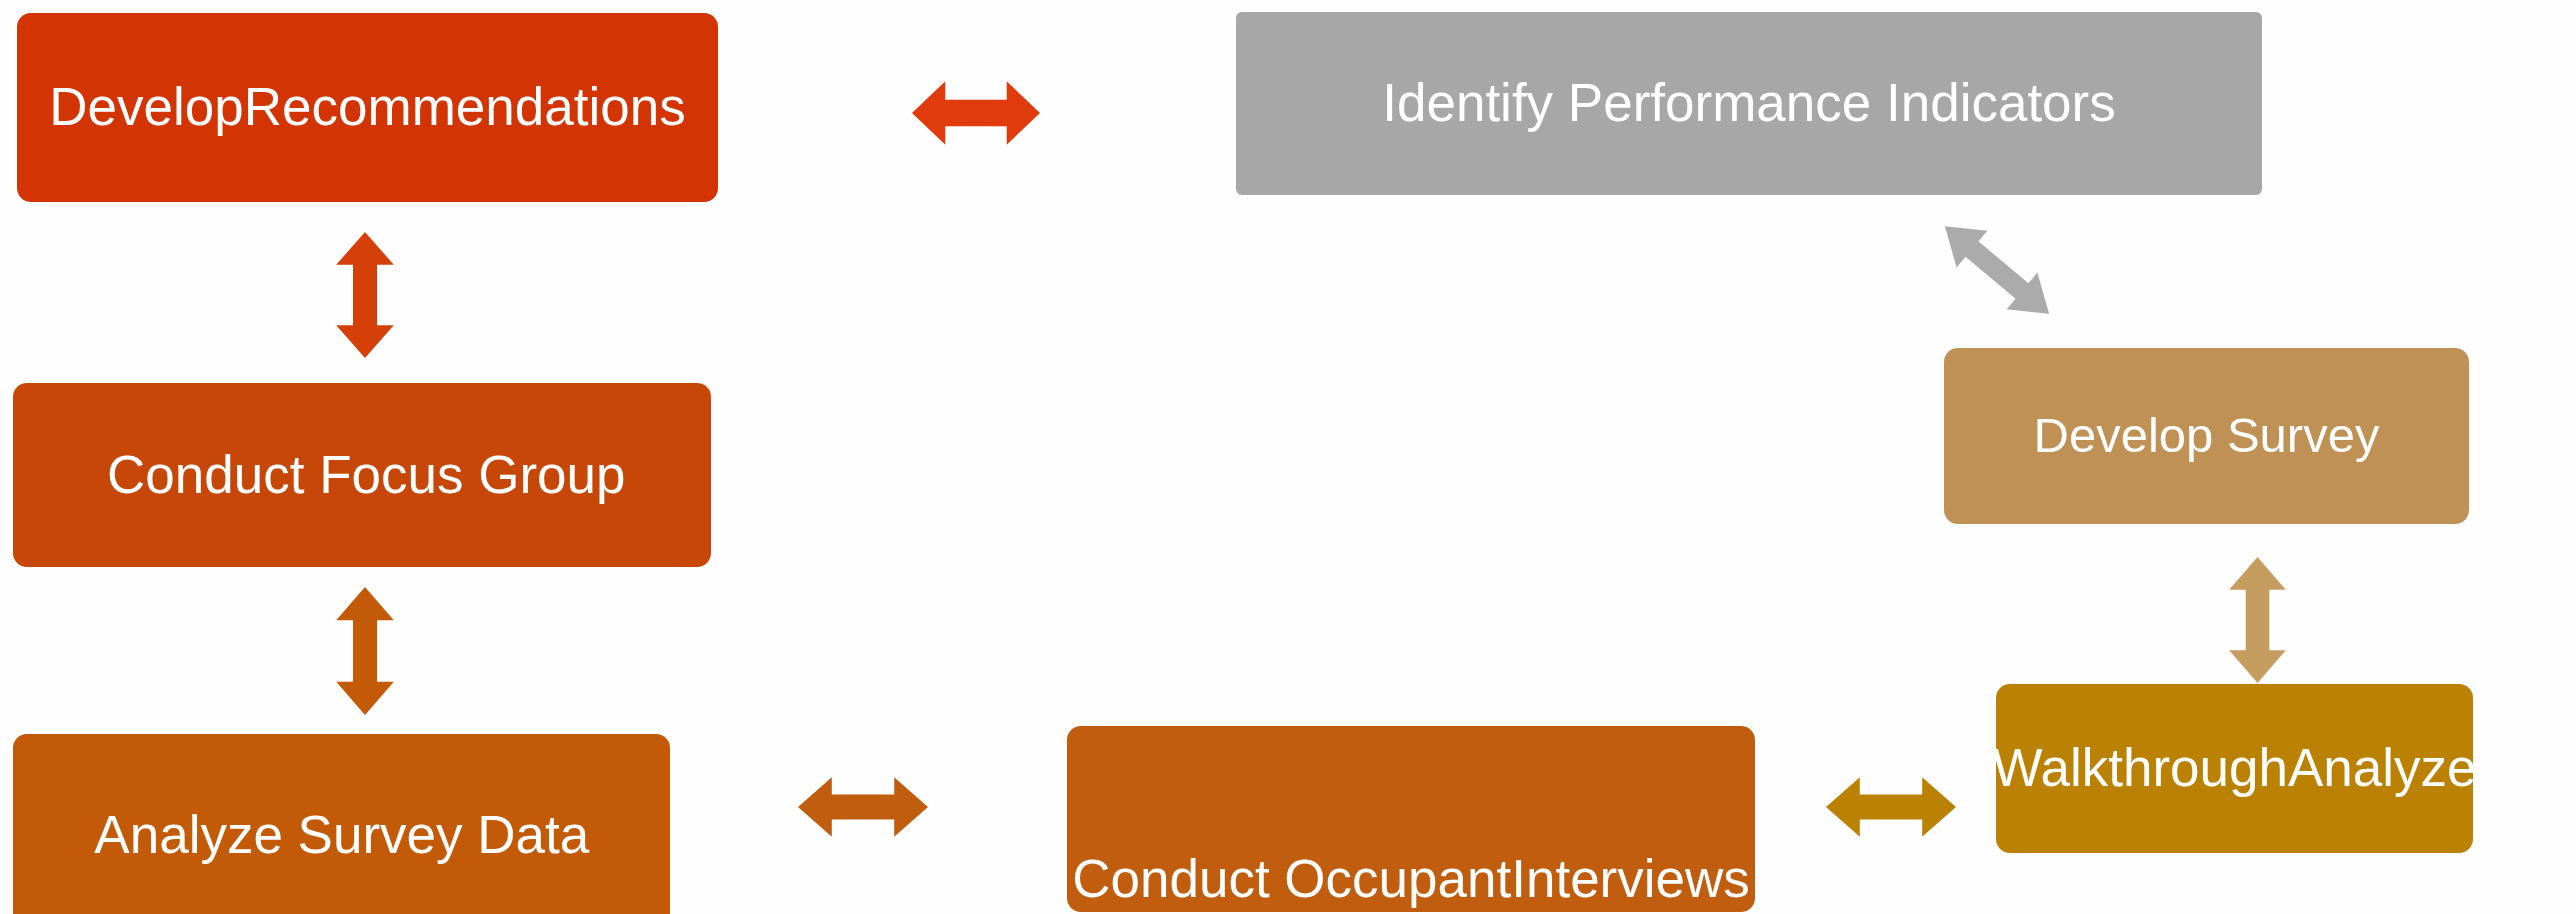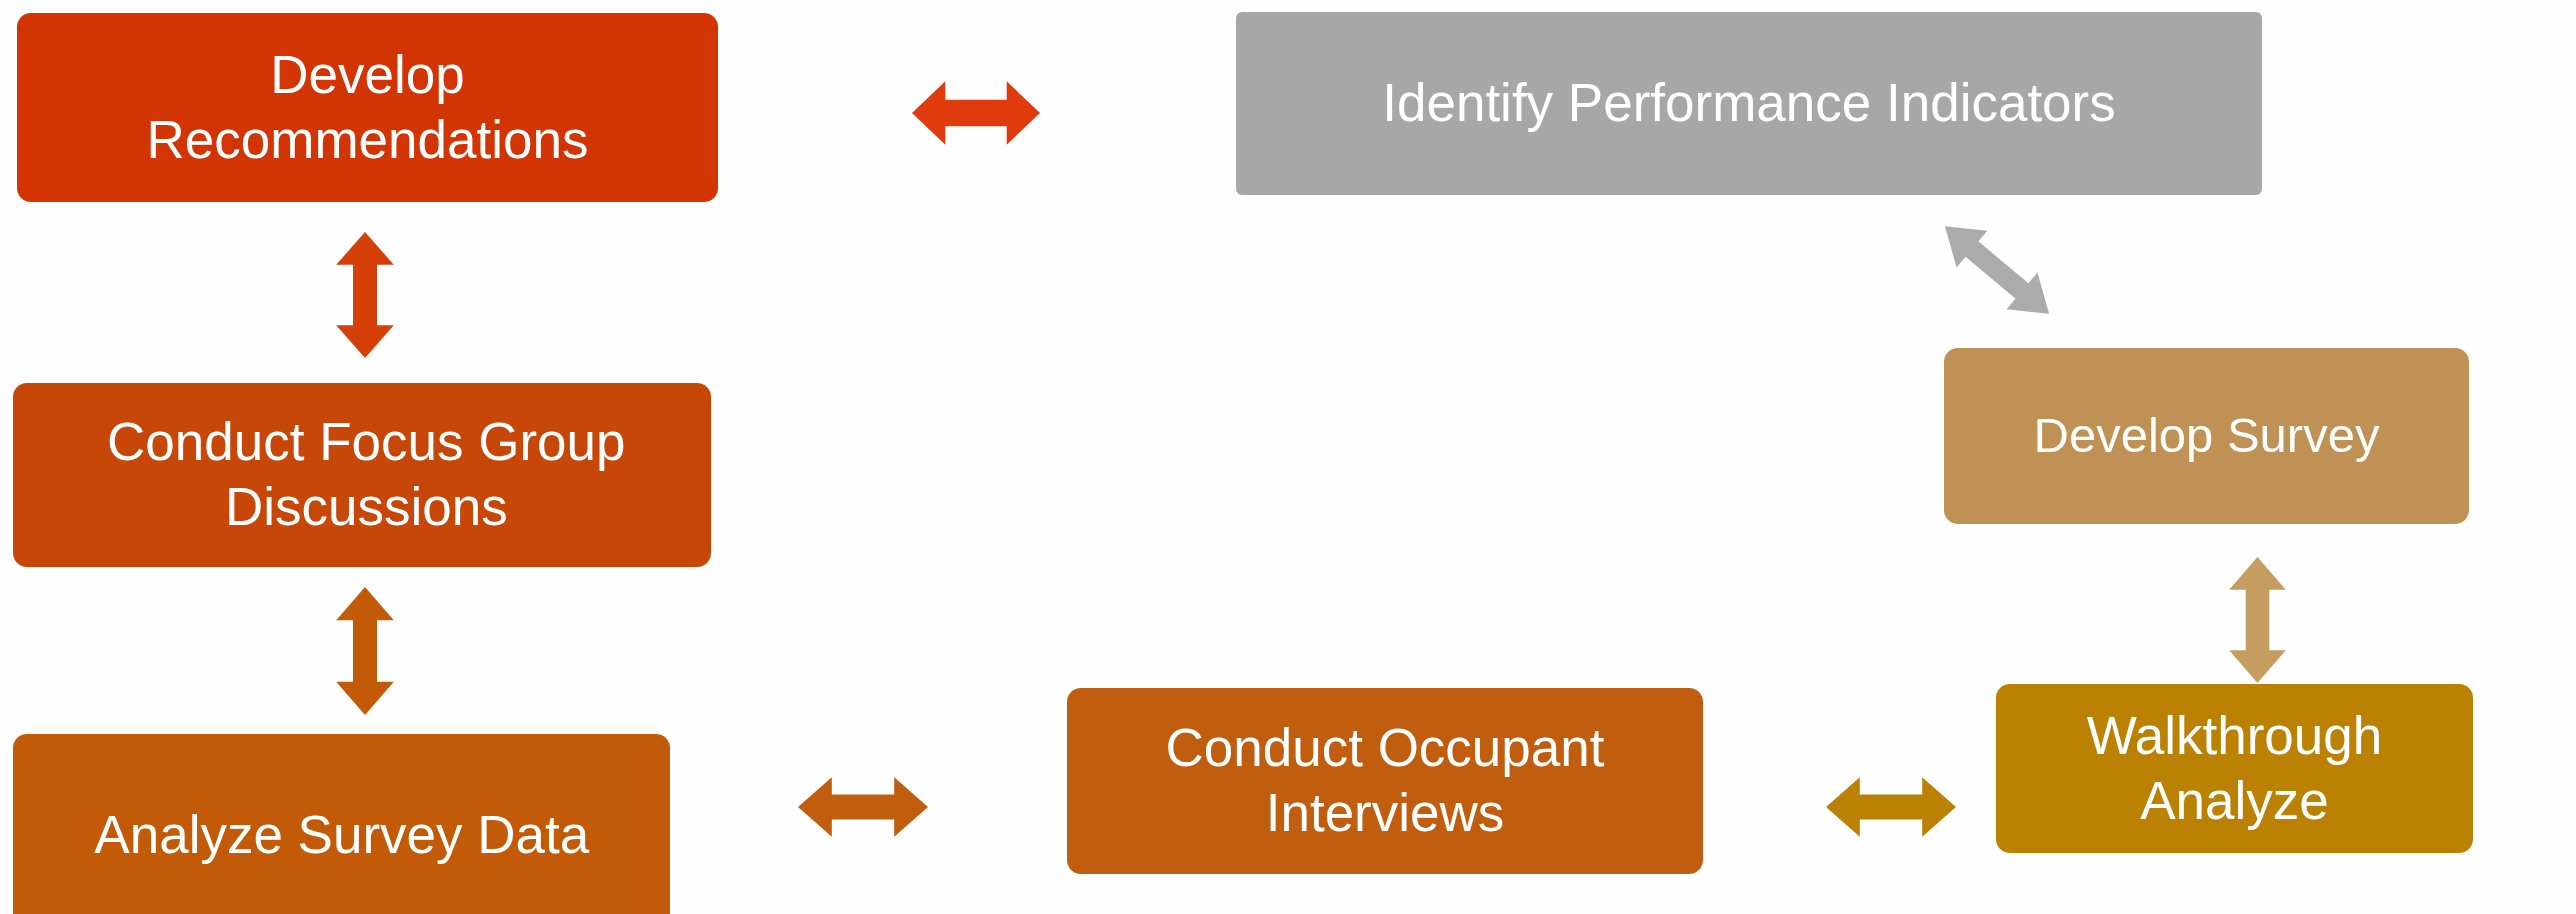--- a/index.html
+++ b/index.html
@@ -10,21 +10,21 @@
   .canvas {
     position: relative;
     width: 2576px;
     height: 915px;
     background: #fefefe;
     overflow: hidden;
   }
   .box {
     position: absolute;
     display: flex;
-    flex-direction: column;
+    flex-direction: row;
     align-items: center;
     justify-content: center;
     border-radius: 14px;
     color: #ffffff;
     text-align: center;
     line-height: 1.22;
     font-size: 53px;
   }
   .box .line { display: block; }
   .box--small-text { font-size: 49px; gap: 28px; }
@@ -44,32 +44,31 @@
     <span class="line">Develop</span>
     <span class="line">Recommendations</span>
   </div>
 
   <div class="box" style="left: 1236px; top: 11.5px; width: 1026px; height: 183px; background: rgb(167, 167, 167); border-radius: 6px;">
     <span class="line">Identify Performance Indicators</span>
   </div>
 
   <div class="box" style="left: 13.3px; top: 383px; width: 690px; height: 184px; background: rgb(199, 71, 8); padding-left: 8px;">
     <span class="line">Conduct Focus Group</span>
-    <span class="line">Discussions</span>
   </div>
 
   <div class="box box--small-text" style="left: 1944px; top: 348px; width: 525px; height: 176px; background: rgb(191, 145, 85);">
     <span class="line">Develop Survey</span>
   </div>
 
   <div class="box" style="left: 13.3px; top: 734px; width: 657px; height: 202px; background: rgb(194, 90, 7);">
     <span class="line">Analyze Survey Data</span>
   </div>
 
-  <div class="box" style="left: 1067px; top: 688px; width: 636px; height: 186px; background: rgb(193, 93, 14);">
+  <div class="box" style="left: 1067px; top: 726px; width: 688px; height: 186px; background: rgb(193, 93, 14); align-items: flex-end;">
     <span class="line">Conduct Occupant</span>
     <span class="line">Interviews</span>
   </div>
 
   <div class="box" style="left: 1996px; top: 684px; width: 477px; height: 169px; background: rgb(186, 129, 3);">
     <span class="line">Walkthrough</span>
     <span class="line">Analyze</span>
   </div>
 
   <svg class="arrow" style="left:912px; top:80px; width:128px; height:66px;" viewBox="0 0 100 50" preserveAspectRatio="none">

